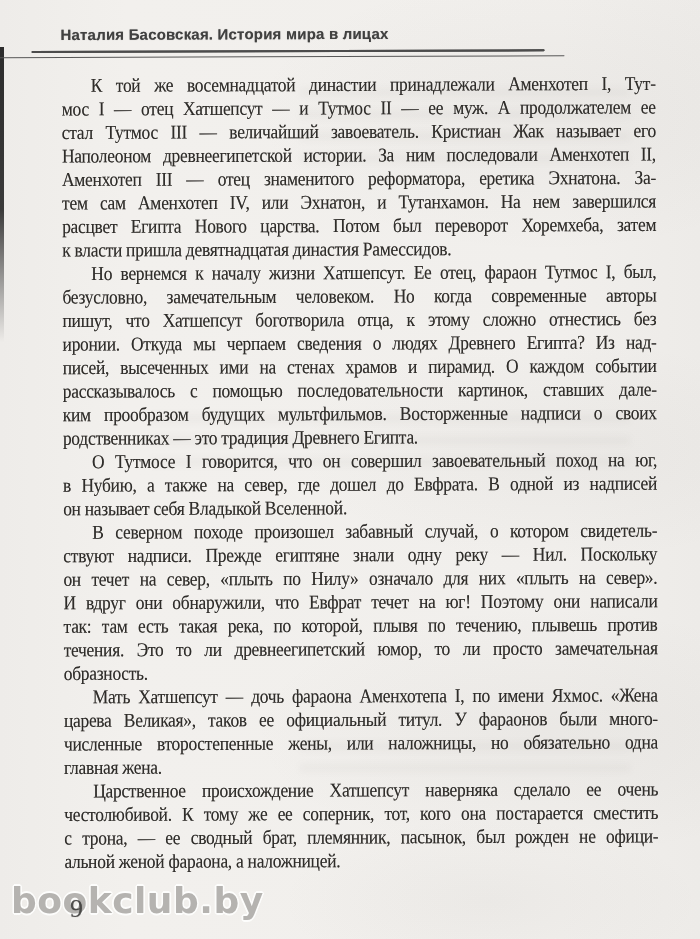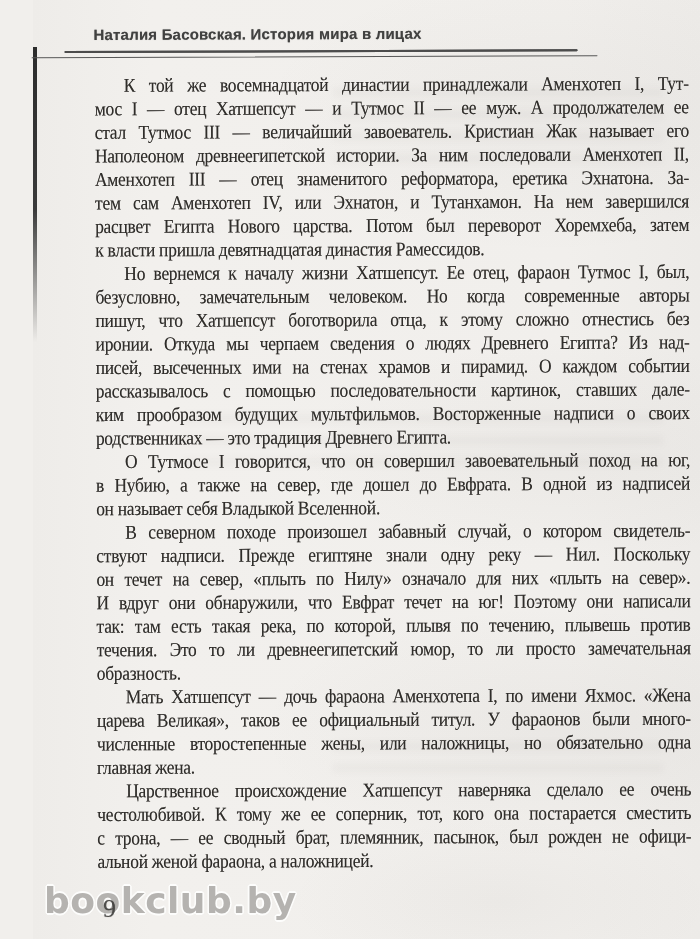--- a/index.html
+++ b/index.html
@@ -11,21 +11,20 @@
     font-family:"Liberation Serif", serif;
   }
   .scan{
     position:absolute;inset:0;
     background:
       radial-gradient(ellipse 420px 200px at 78% 12%, rgba(120,115,110,0.05), transparent 70%),
       radial-gradient(ellipse 380px 160px at 80% 48%, rgba(120,115,110,0.05), transparent 70%),
       radial-gradient(ellipse 420px 180px at 78% 78%, rgba(120,115,110,0.06), transparent 70%),
       radial-gradient(ellipse 300px 120px at 70% 96%, rgba(120,115,110,0.05), transparent 70%),
       linear-gradient(90deg, #eeece9 0%, #f2f0ed 18%, #f1efec 80%, #edebe8 100%);
-    margin-left: 33px;
   }
   
   .edge-strip{
     position:absolute;left:0;top:47px;width:4px;height:295px;
     background:linear-gradient(#2c2c2c 0%, #3a3a3a 55%, rgba(60,60,60,0) 100%);
   }
   .tilt{position:absolute;inset:0;transform:rotate(-0.2deg);transform-origin:50% 50%;}
   .header{
     position:absolute;left:62px;top:25px;
     font-family:"Liberation Sans", sans-serif;

